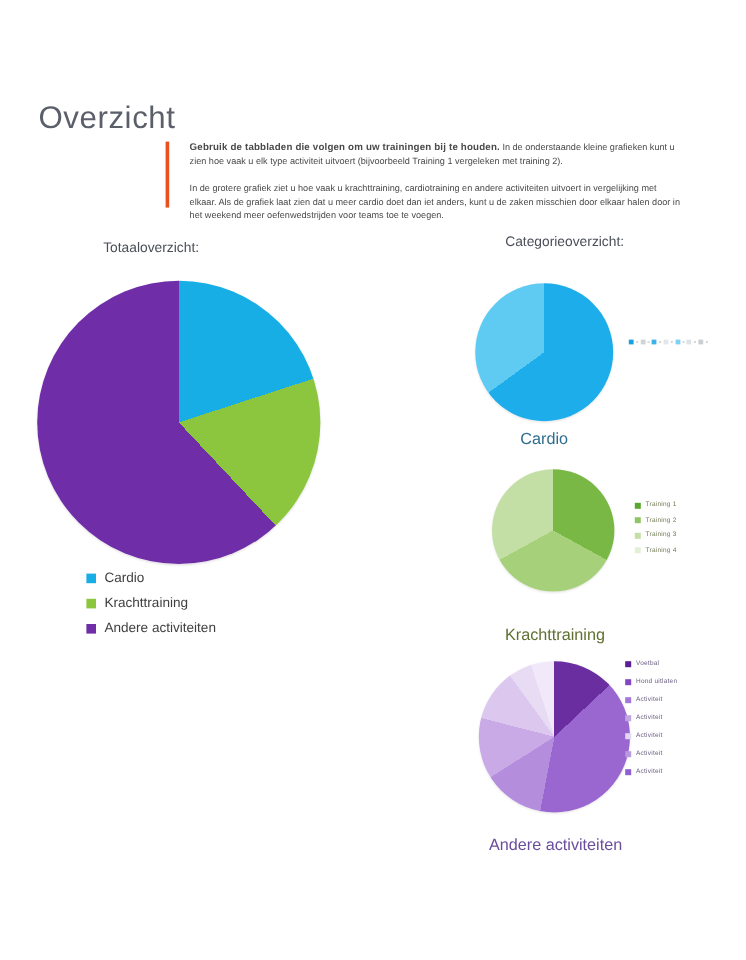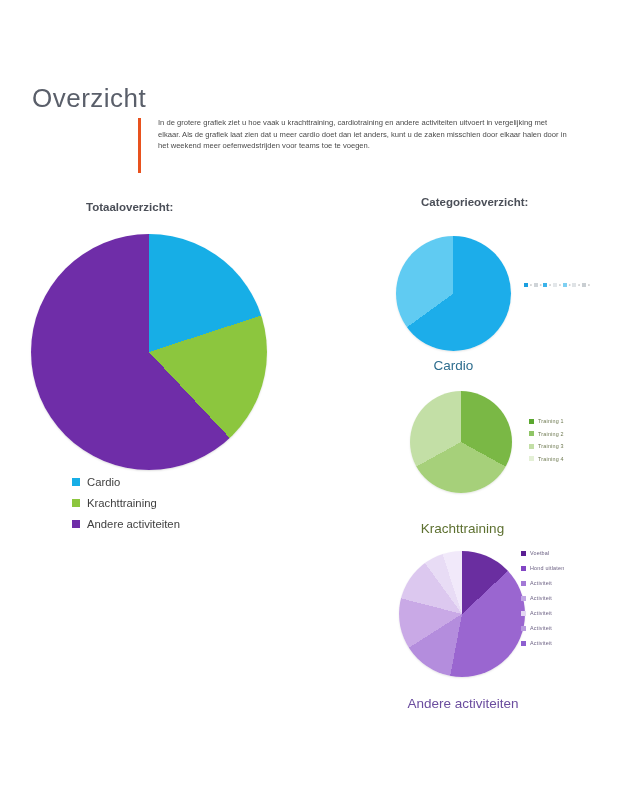--- a/index.html
+++ b/index.html
@@ -32,21 +32,21 @@
   .intro p{
     margin:0 0 11px 0;
     font-size:7.6px;line-height:11.6px;
     color:#4a4a4a;
     text-align:left;
   }
   .intro .lead{font-weight:bold;font-size:8.1px;letter-spacing:.15px;}
 
   
   .sec-head{
-    position:absolute;font-size:11.5px;color:#4b4f58;font-weight:700;
+    position:absolute;font-size:11.5px;color:#4b4f58;font-weight:400;
   }
   #head-total{left:86px;top:201px;}
   #head-cat{left:421px;top:196px;}
 
   
   .big-pie-wrap{position:absolute;left:31px;top:234px;width:236px;height:236px;}
   .pie{border-radius:50%;position:relative;}
   .big-pie{width:236px;height:236px;box-shadow:0 1px 2px rgba(0,0,0,.13);}
 
   .big-legend{position:absolute;left:72px;top:476px;width:200px;}
@@ -89,20 +89,21 @@
 </style>
 </head>
 <body>
 
 <div class="page">
 
   <div class="header">
     <div class="title">Overzicht</div>
     <div class="accent-bar"></div>
     <div class="intro">
+      <p><span class="lead">Gebruik de tabbladen die volgen om uw trainingen bij te houden.</span><span> In de onderstaande kleine grafieken kunt u zien hoe vaak u elk type activiteit uitvoert (bijvoorbeeld Training 1 vergeleken met training 2).</span></p>
       <p>In de grotere grafiek ziet u hoe vaak u krachttraining, cardiotraining en andere activiteiten uitvoert in vergelijking met elkaar. Als de grafiek laat zien dat u meer cardio doet dan iet anders, kunt u de zaken misschien door elkaar halen door in het weekend meer oefenwedstrijden voor teams toe te voegen.</p>
     </div>
   </div>
 
   <div class="sec-head" id="head-total">Totaaloverzicht:</div>
   <div class="sec-head" id="head-cat">Categorieoverzicht:</div>
 
   <div class="big-pie-wrap">
     <div class="pie big-pie" id="pie-total" style="background: conic-gradient(rgb(23, 174, 230) 0%, rgb(23, 174, 230) 20%, rgb(140, 198, 62) 20%, rgb(140, 198, 62) 38%, rgb(111, 45, 168) 38%, rgb(111, 45, 168) 100%);"></div>
   </div>

